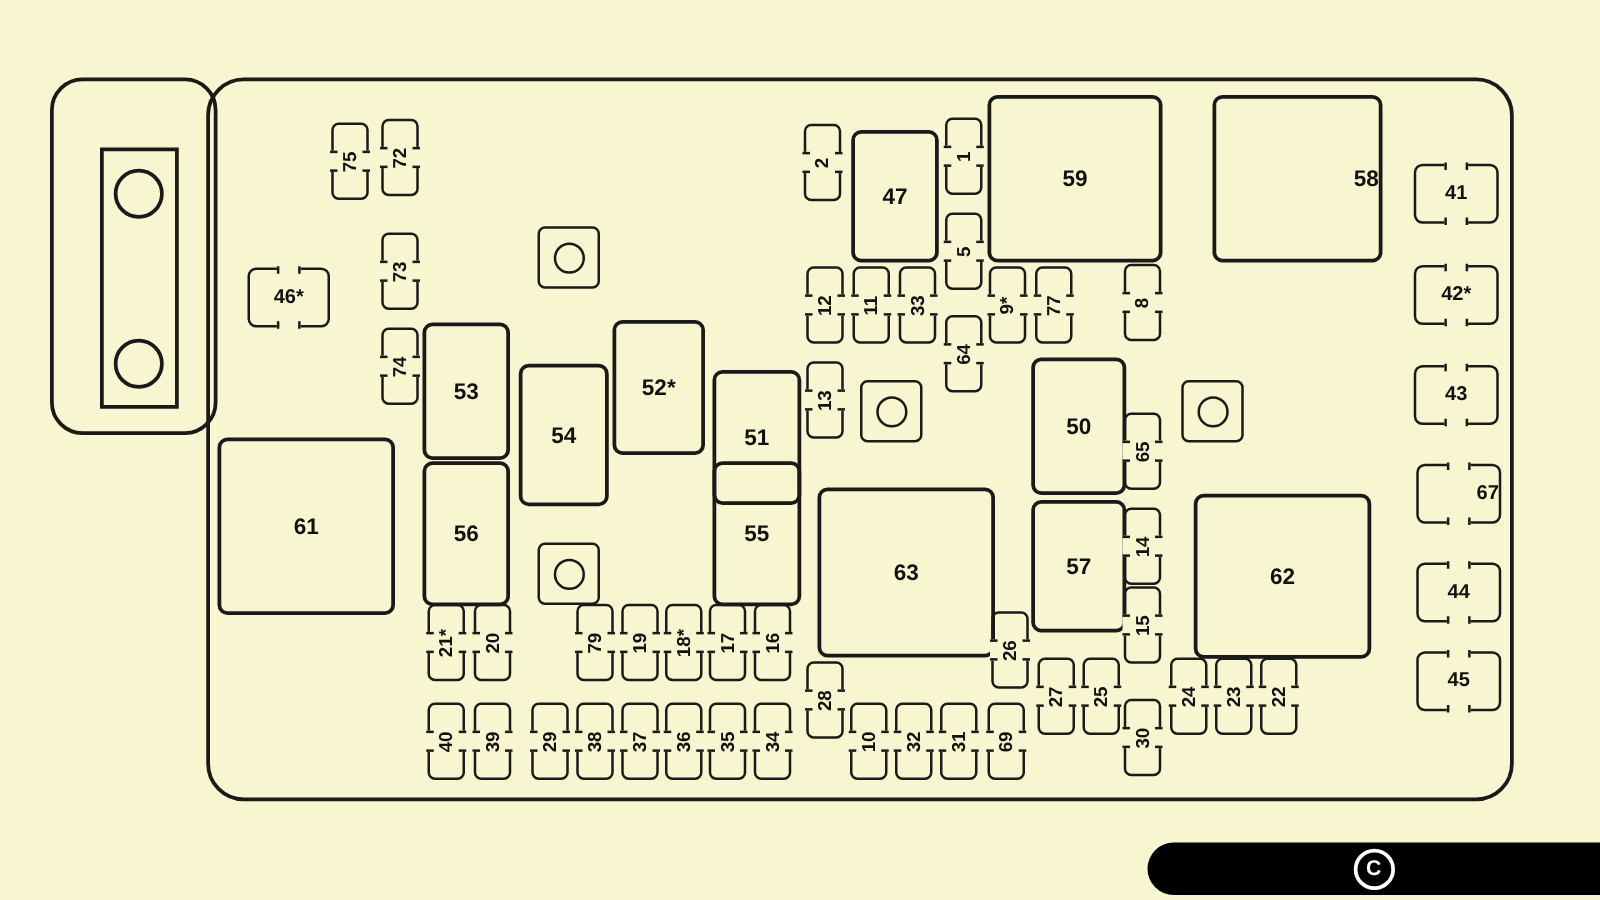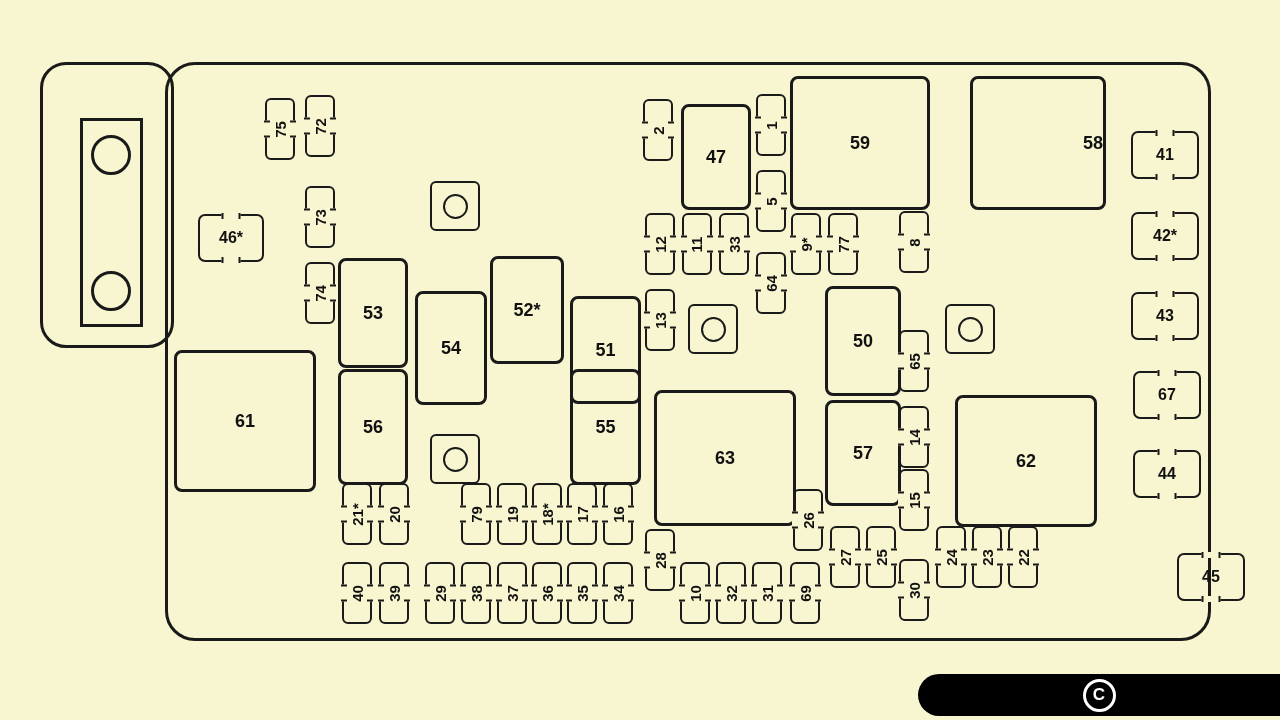--- a/index.html
+++ b/index.html
@@ -300,27 +300,27 @@
       </div>
       <div class="fh" style="left: 1131px; top: 131px; width: 64px; height: 44px;">
         <span class="lbl">41</span>
       </div>
       <div class="fh" style="left: 1131px; top: 212px; width: 64px; height: 44px;">
         <span class="lbl">42*</span>
       </div>
       <div class="fh" style="left: 1131px; top: 292px; width: 64px; height: 44px;">
         <span class="lbl">43</span>
       </div>
-      <div class="fh" style="left: 1133px; top: 371px; width: 64px; height: 44px;">
+      <div class="fh" style="left: 1133px; top: 371px; width: 64px; height: 44px; justify-content: flex-end;">
         <span class="lbl">67</span>
       </div>
       <div class="fh" style="left: 1133px; top: 450px; width: 64px; height: 44px;">
         <span class="lbl">44</span>
       </div>
-      <div class="fh" style="left: 1133px; top: 553px; width: 64px; height: 44px; margin-left: 44px;">
+      <div class="fh" style="left: 1133px; top: 521px; width: 64px; height: 44px;">
         <span class="lbl">45</span>
       </div>
       <div class="bolt" style="left: 430px; top: 181px; width: 46px; height: 46px;">
         <div class="hole"></div>
       </div>
       <div class="bolt" style="left: 688px; top: 304px; width: 46px; height: 46px;">
         <div class="hole"></div>
       </div>
       <div class="bolt" style="left: 945px; top: 304px; width: 46px; height: 46px;">
         <div class="hole"></div>

